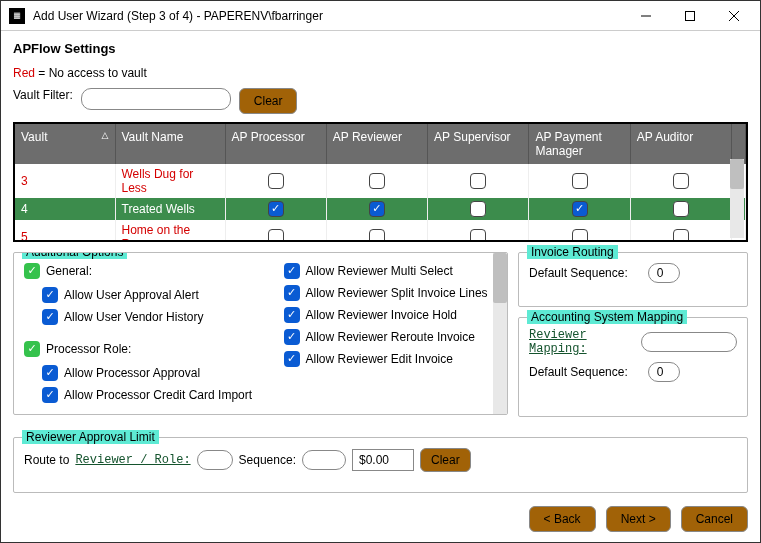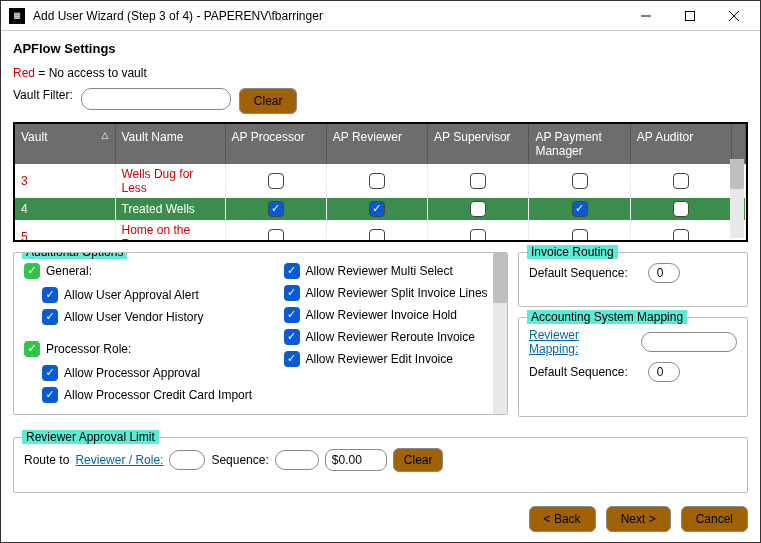--- a/index.html
+++ b/index.html
@@ -38,24 +38,24 @@
 .opt-itm { display: flex; align-items: center; gap: 6px; padding-left: 18px; }
 .gc { display: inline-block; width: 16px; height: 16px; border-radius: 4px; text-align: center; line-height: 14px; }
 .gc.green { background: #35c24c; color: #fff; }
 .gc.blue  { background: #0a5bd3; color: #fff; }
 .gc.green::after, .gc.blue::after { content: "✓"; font-size: 11px; }
 .right-col { width: 230px; display: flex; flex-direction: column; gap: 10px; }
 .rg { height: 55px; }
 .rg2 { height: 100px; }
 .row-sm { display: flex; align-items: center; gap: 20px; margin-bottom: 6px; }
 .small-in { border: 1px solid #888; border-radius: 10px; height: 20px; padding: 0 8px; width: 32px; text-align: left; }
-.link { color: #0369a1; text-decoration: underline; }
+.link { color: #14532d; text-decoration: underline; font-family: Liberation Mono, monospace; }
 .ral { margin-top: 20px; height: 56px; }
 .ral .row-sm { flex-wrap: wrap; gap: 6px; }
-.amount-in { border: 1px solid #888; border-radius: 8px; height: 22px; width: 62px; padding: 0 6px; }
+.amount-in { border: 1px solid #888; border-radius: 0; height: 22px; width: 62px; padding: 0 6px; }
 .footer { position: absolute; right: 12px; bottom: 10px; display: flex; gap: 10px; }
 .scroll-hint { position: absolute; right: 2px; top: 35px; bottom: 2px; width: 14px; background: #e8e8e8; }
 .scroll-thumb { position: absolute; right: 2px; top: 35px; width: 14px; height: 30px; background: #bfbfbf; border-radius: 2px; }
 .scroll-hint2 { position: absolute; right: 0px; top: 0px; bottom: 0px; width: 14px; background: #e8e8e8; }
 .scroll-thumb2 { position: absolute; right: 0px; top: 0px; width: 14px; height: 50px; background: #bfbfbf; border-radius: 2px; }
 </style>
 </head>
 <body>
 
 <div class="titlebar">

